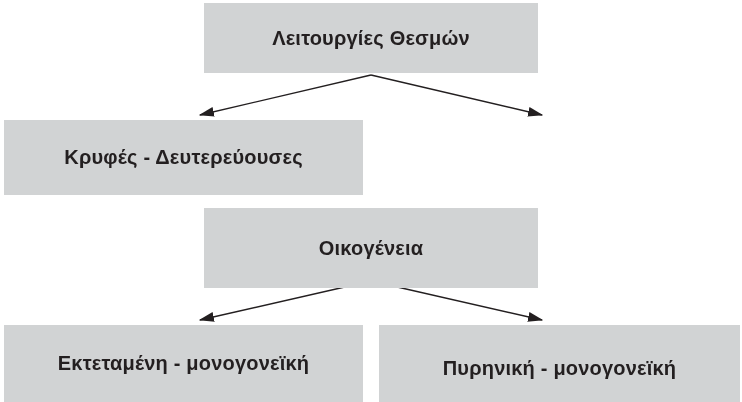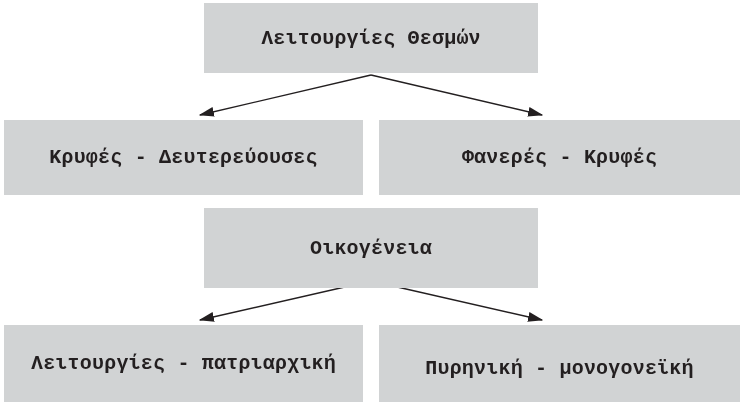--- a/index.html
+++ b/index.html
@@ -9,21 +9,21 @@
     --bg: #ffffff;
   }
   * { margin: 0; padding: 0; box-sizing: border-box; }
   html, body { background: var(--bg); }
   .diagram {
     position: relative;
     width: 742px;
     height: 402px;
     background: var(--bg);
     overflow: hidden;
-    font-family: Liberation Mono, monospace;
+    font-family: Liberation Sans, sans-serif;
   }
   .arrows-layer {
     position: absolute;
     left: 0; top: 0;
     width: 742px; height: 402px;
     pointer-events: none;
   }
   .arrows-layer line {
     stroke: var(--arrow-color);
     stroke-width: 1.4;
@@ -61,21 +61,20 @@
     <line x1="371" y1="75" x2="200" y2="115" marker-end="url(#arrowhead)"></line>
     <line x1="371" y1="75" x2="542" y2="115" marker-end="url(#arrowhead)"></line>
     <line x1="371" y1="281" x2="200" y2="320" marker-end="url(#arrowhead)"></line>
     <line x1="371" y1="281" x2="542" y2="320" marker-end="url(#arrowhead)"></line>
   </svg>
 
   <div class="node node-root1">Λειτουργίες Θεσμών</div>
 
   <div class="node node-row2-left">Κρυφές - Δευτερεύουσες</div>
 
-  <div class="node node-row2-right">Φανερές - Κρυφές</div>
 
   <div class="node node-root2">Οικογένεια</div>
 
-  <div class="node node-row4-left">Λειτουργίες - πατριαρχική</div>
+  <div class="node node-row4-left">Εκτεταμένη - μονογονεϊκή</div>
 
   <div class="node node-row4-right">Πυρηνική - μονογονεϊκή</div>
 
 </div>
 
 </body></html>

